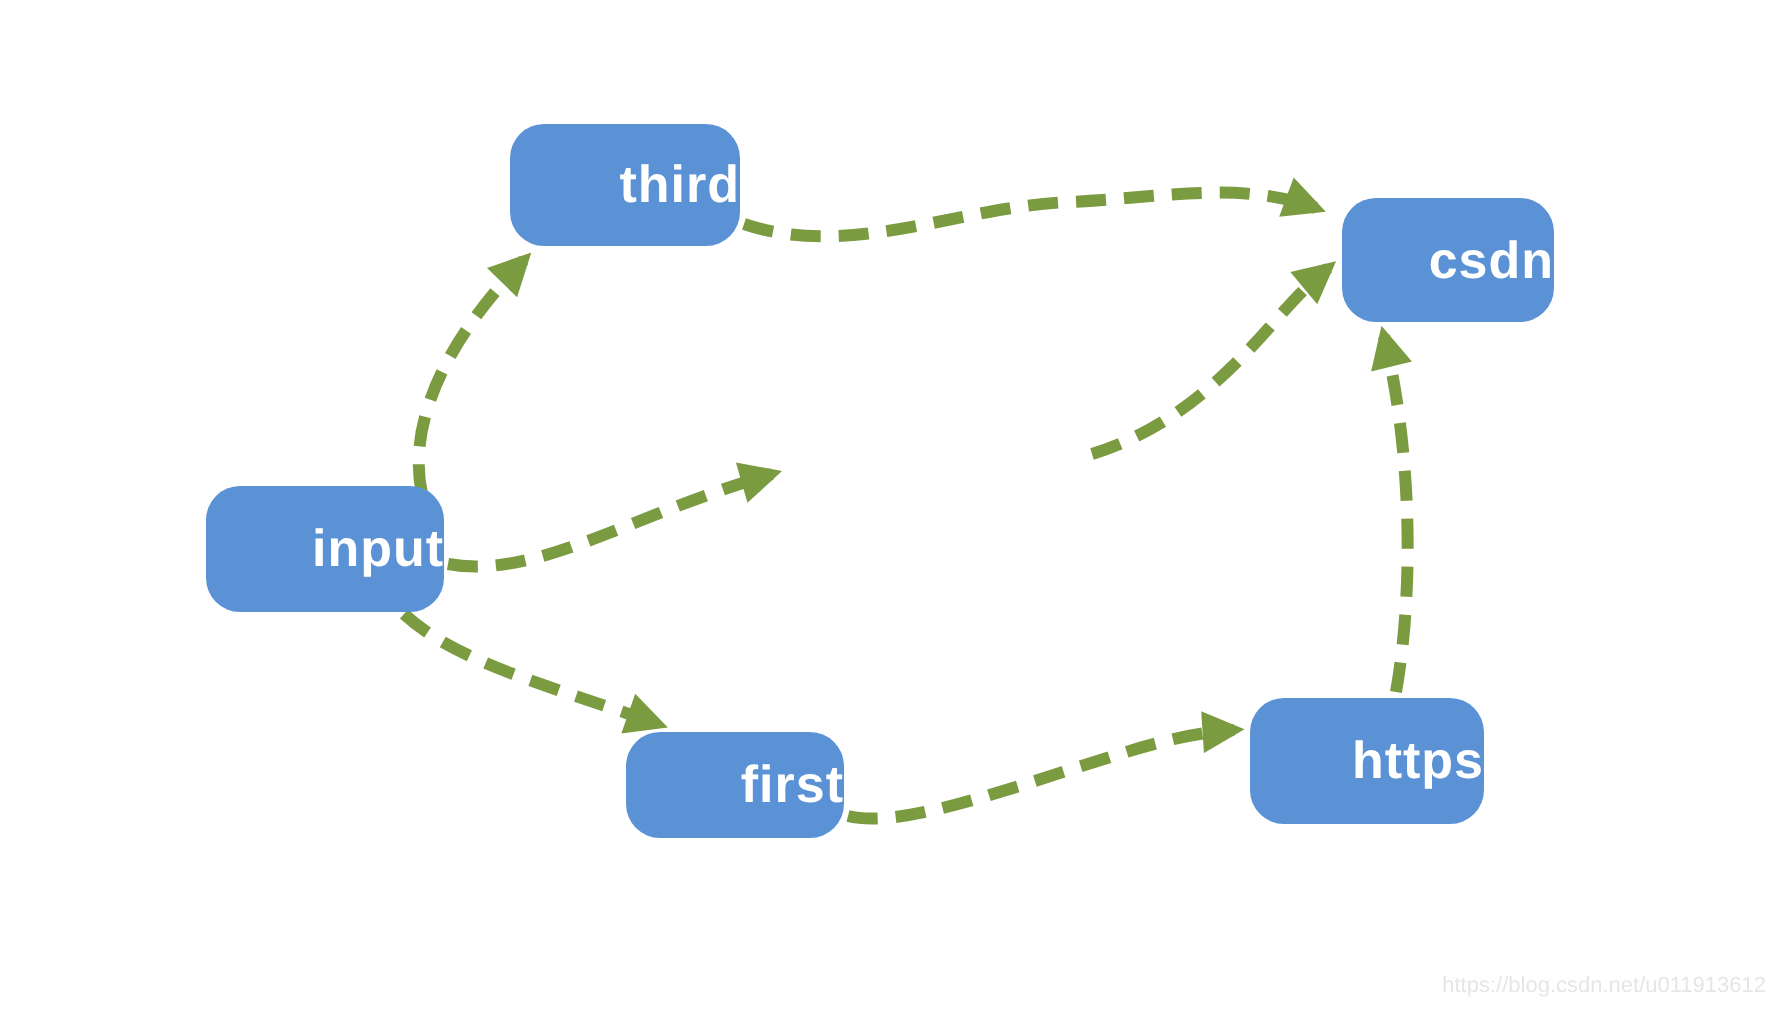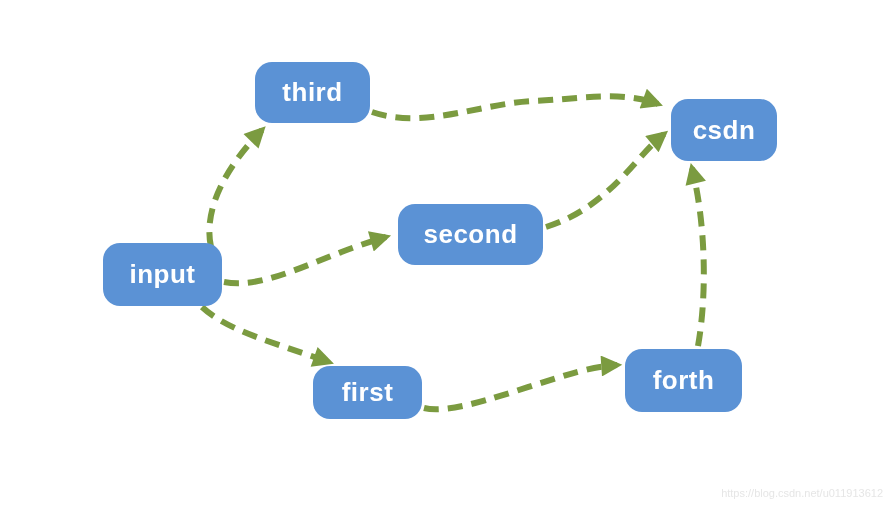--- a/index.html
+++ b/index.html
@@ -30,21 +30,21 @@
     stroke-width: 6;
     stroke-dasharray: 15 9;
   }
   .arrowhead-shape { fill: var(--edge); }
   .node {
     position: absolute;
     background: var(--node-fill);
     border-radius: 17px;
     display: flex;
     align-items: center;
-    justify-content: center;
+    justify-content: flex-end;
     color: var(--node-text);
     font-weight: bold;
     font-size: 26px;
     letter-spacing: 0.5px;
   }
   .node-input  { left: 103px; top: 243px; width: 119px; height: 63px; }
   .node-third  { left: 255px; top:  62px; width: 115px; height: 61px; }
   .node-second { left: 398px; top: 204px; width: 145px; height: 61px; }
   .node-fifth  { left: 671px; top:  99px; width: 106px; height: 62px; }
   .node-first  { left: 313px; top: 366px; width: 109px; height: 53px; }
@@ -86,31 +86,28 @@
   </svg>
 
   <div class="node node-input">
     <span>input</span>
   </div>
 
   <div class="node node-third">
     <span>third</span>
   </div>
 
-  <div class="node node-second">
-    <span>second</span>
-  </div>
 
   <div class="node node-fifth">
     <span>csdn</span>
   </div>
 
   <div class="node node-first">
     <span>first</span>
   </div>
 
   <div class="node node-forth">
-    <span>forth</span>
+    <span>https</span>
   </div>
 
   <div class="watermark">https://blog.csdn.net/u011913612</div>
 
 </div>
 
 </body></html>

